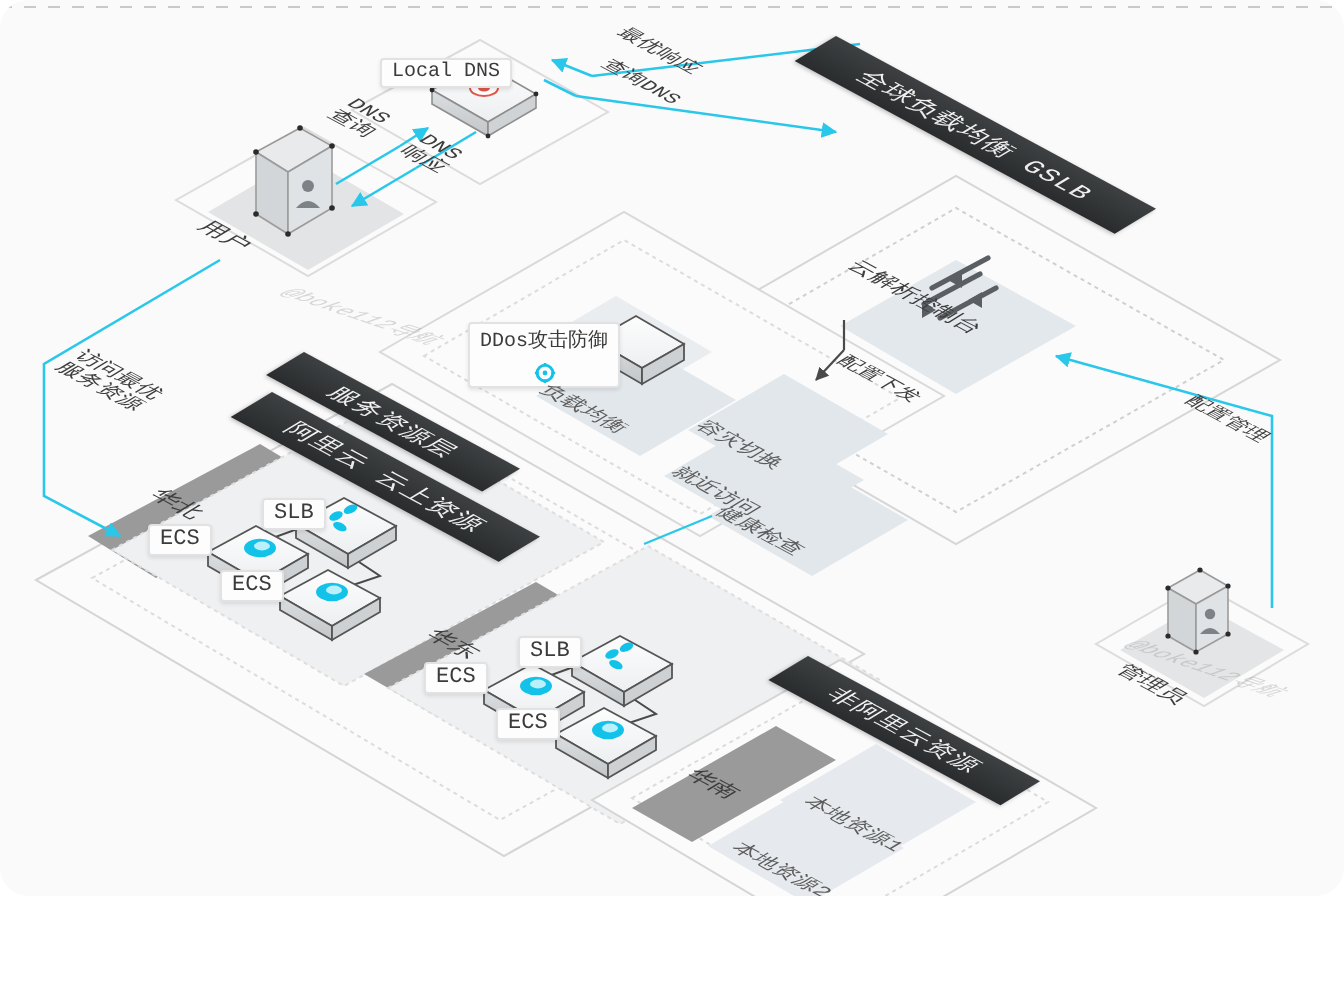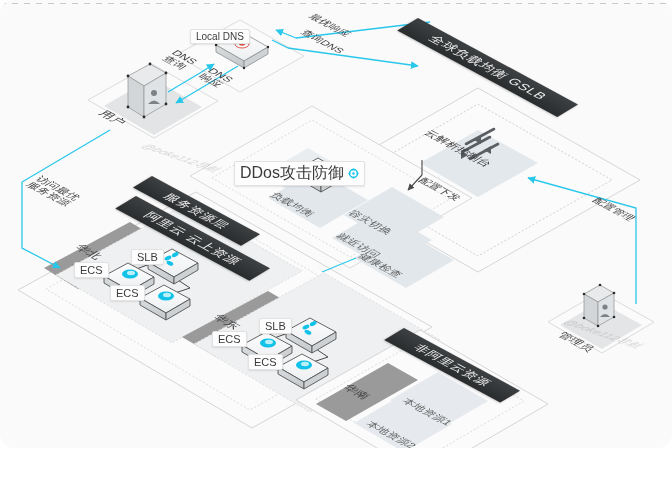--- a/index.html
+++ b/index.html
@@ -4,21 +4,21 @@
 <style>
   html, body {
     margin: 0; padding: 0;
     background: #ffffff;
   }
   #canvas {
     position: relative;
     width: 672px; height: 448px;
     background: #fafafa;
     overflow: hidden;
-    font-family: Liberation Sans, sans-serif;
+    font-family: Liberation Mono, monospace;
     border-radius: 14px;
   }
   #top-dash {
     position: absolute; top: 3px; left: 0; width: 672px; height: 1px;
     background-image: linear-gradient(to right, #c9c9c9 0 6px, transparent 6px 12px);
     background-size: 12px 1px;
   }
   svg.iso { position: absolute; top: 0; left: 0; width: 672px; height: 500px; overflow: visible; }
 
   
@@ -307,21 +307,21 @@
 
   <div class="banner" style="left:404px; top:328px; width:116px; height:23px; font-size:11.5px;
               transform: matrix(1,0.54,-0.86,0.52,0,0); transform-origin: 0 0;">
     <span>非阿里云资源</span>
   </div>
 
   <div class="wlabel" style="left:190px; top:29px; font-size:10px;">
     <span>Local DNS</span>
   </div>
 
-  <div class="wlabel" style="left:234px; top:161px; font-size:16px;">
+  <div class="wlabel" style="left:234px; top:161px; font-size:10px;flex-direction:column;">
     <span>DDos攻击防御</span>
     <span style="display:inline-flex;">
       <svg width="11" height="11" viewBox="0 0 12 12">
         <circle cx="6" cy="6" r="4.3" fill="none" stroke="#12c2e9" stroke-width="1.6"></circle>
         <circle cx="6" cy="6" r="1.3" fill="#12c2e9"></circle>
         <path d="M6,0.5 v2 M6,9.5 v2 M0.5,6 h2 M9.5,6 h2" stroke="#12c2e9" stroke-width="1.4"></path>
       </svg>
     </span>
   </div>
 

